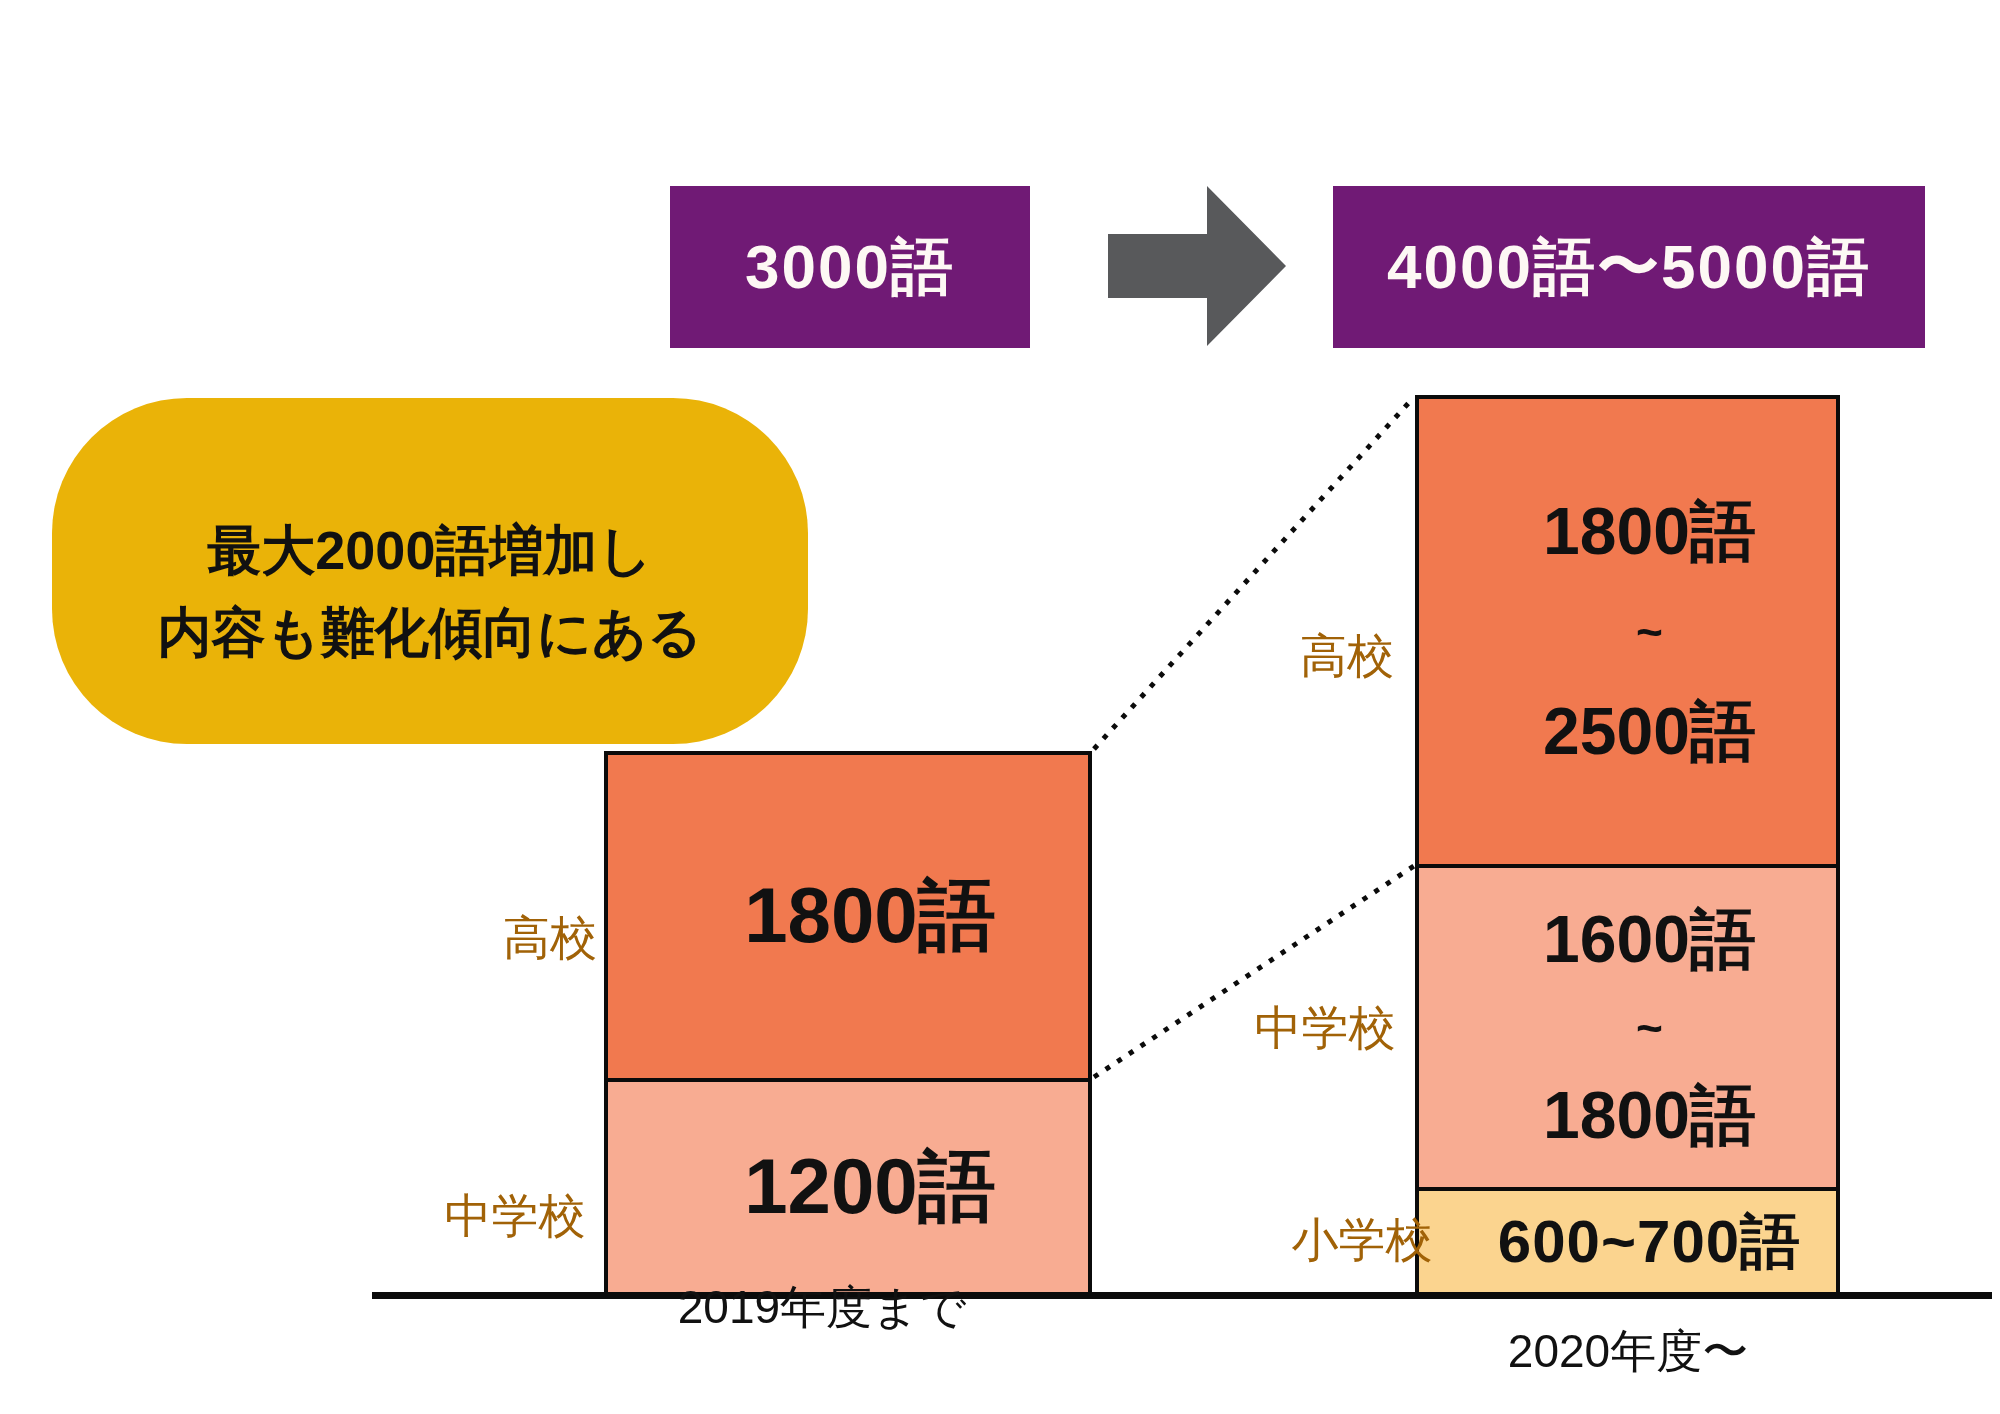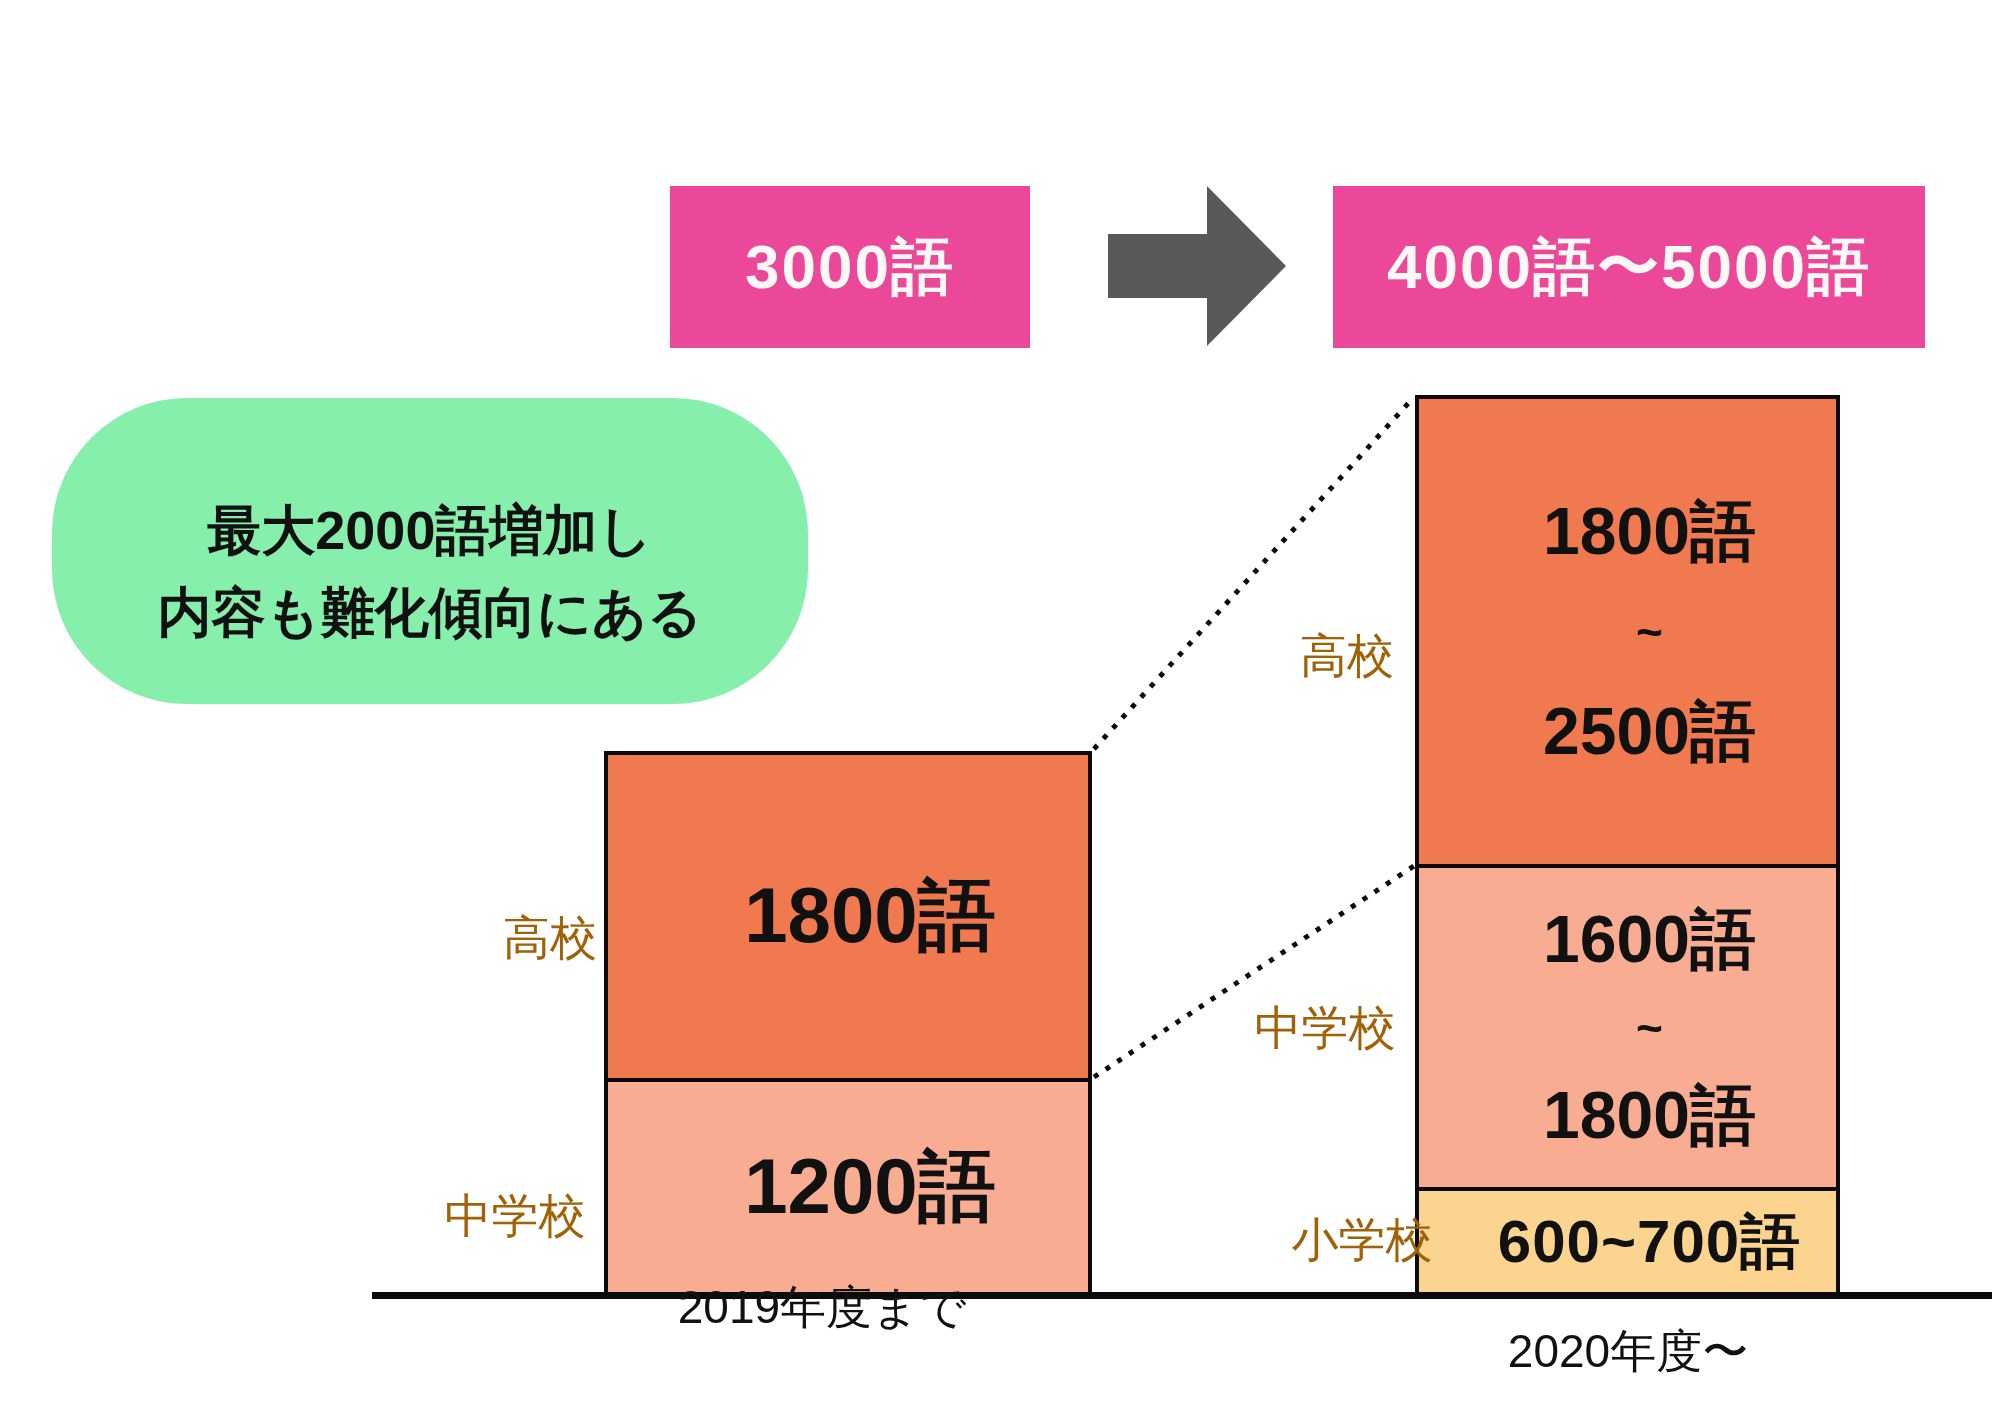--- a/index.html
+++ b/index.html
@@ -9,32 +9,32 @@
     background:#ffffff;
     overflow:hidden;
     font-family:"Liberation Sans","DejaVu Sans",sans-serif;
     color:#111111;
   }
   svg.overlay{position:absolute;left:0;top:0;width:2000px;height:1414px;pointer-events:none;}
 
   
   .flow-box{
     position:absolute;height:162px;
-    background:#ec4899;
+    background:#701a75;
     display:flex;align-items:center;justify-content:center;
     color:#FDF8F4;font-weight:700;font-size:62px;letter-spacing:2px;
     white-space:nowrap;
   }
   .flow-before{left:670px;top:186px;width:360px;}
   .flow-after{left:1333px;top:186px;width:592px;}
 
   
   .callout{
-    position:absolute;left:52px;top:398px;width:756px;height:306px;
-    background:#86efac;border-radius:135px;
+    position:absolute;left:52px;top:398px;width:756px;height:346px;
+    background:#eab308;border-radius:135px;
     display:flex;align-items:center;justify-content:center;
   }
   .callout-text{
     text-align:center;font-weight:700;font-size:54px;line-height:82px;
     transform:translateY(20px);white-space:nowrap;
   }
 
   
   .seg{
     position:absolute;box-sizing:border-box;

